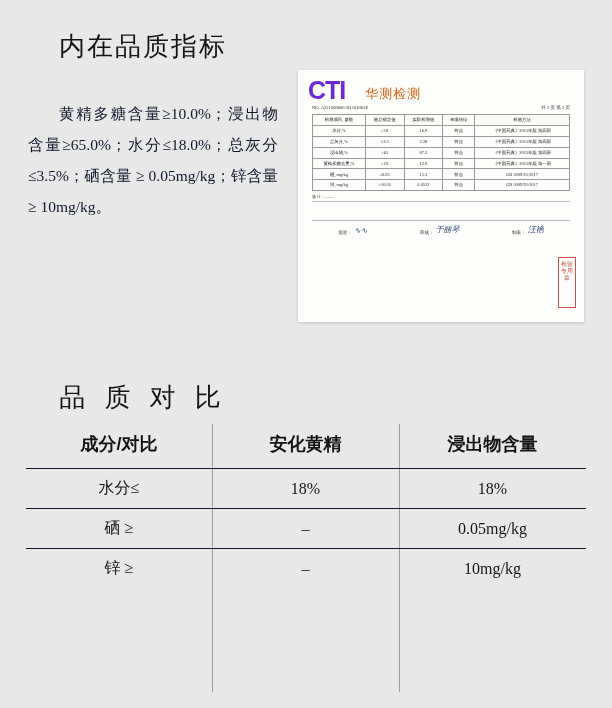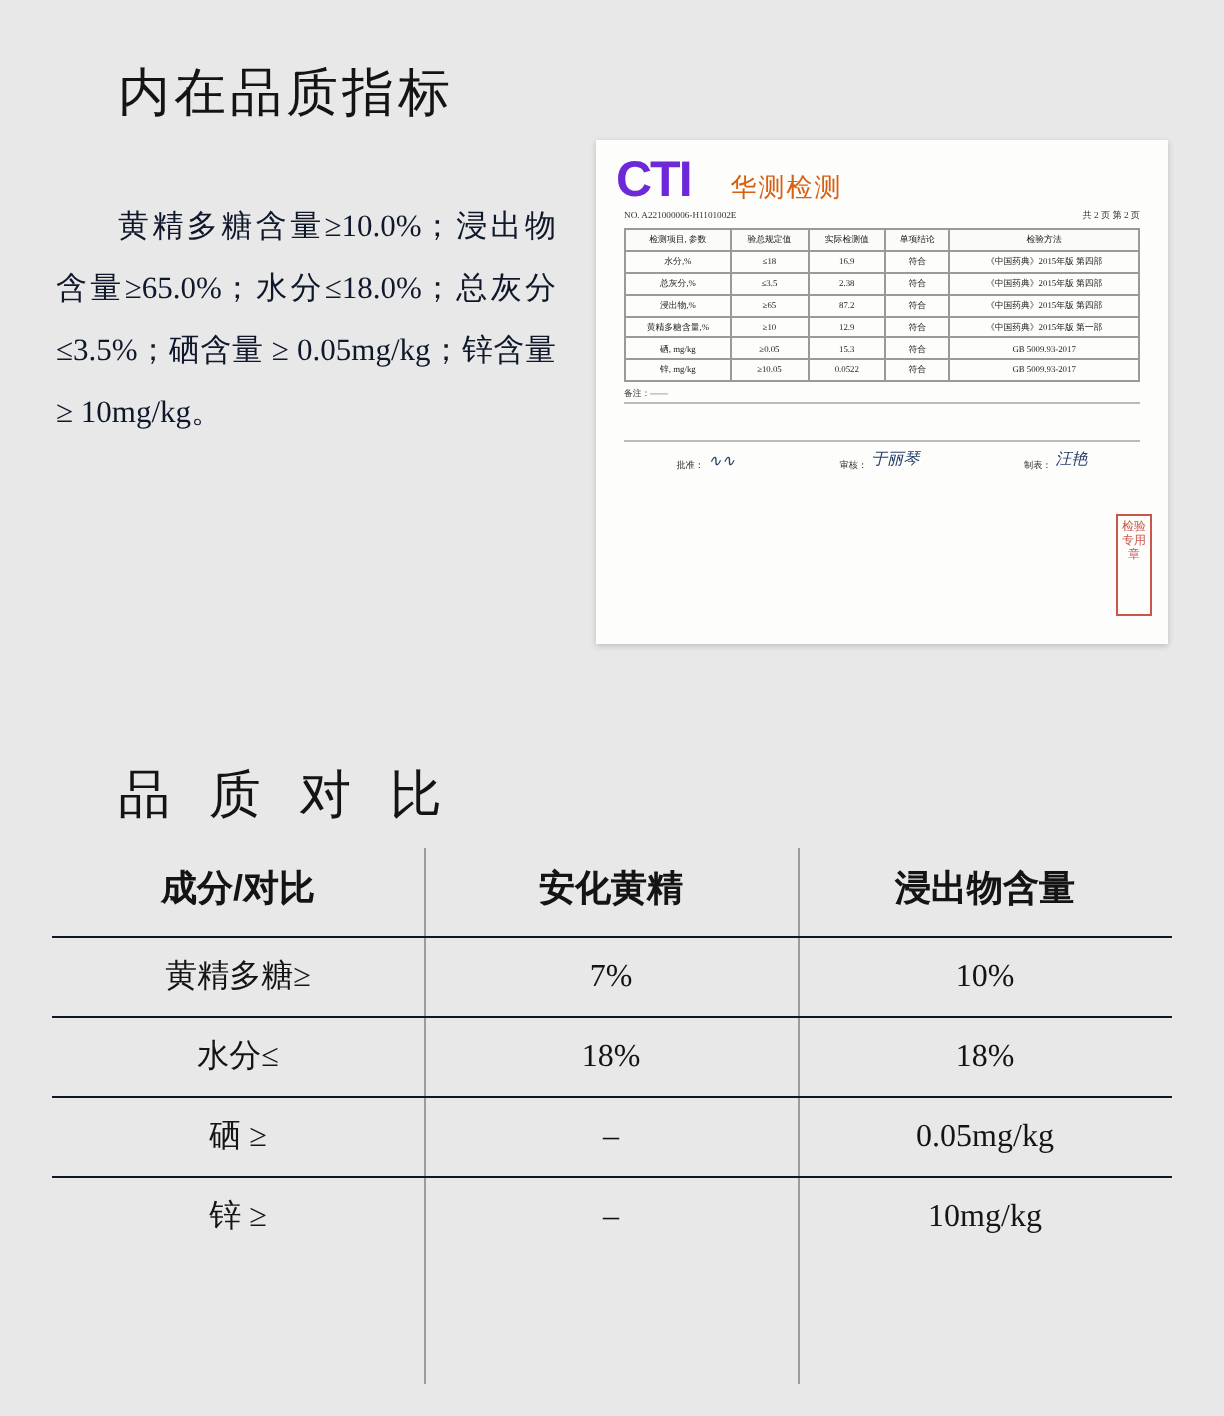--- a/index.html
+++ b/index.html
@@ -318,25 +318,20 @@
 <table class="compare-table">
   <thead>
     <tr>
       <th class="col-a">成分/对比</th>
       <th class="col-b">安化黄精</th>
       <th class="col-c">浸出物含量</th>
     </tr>
   </thead>
   <tbody>
     <tr>
-      <td>黄精多糖≥</td>
-      <td>7%</td>
-      <td>10%</td>
-    </tr>
-    <tr>
       <td>水分≤</td>
       <td>18%</td>
       <td>18%</td>
     </tr>
     <tr>
       <td>硒 ≥</td>
       <td>–</td>
       <td>0.05mg/kg</td>
     </tr>
     <tr>

